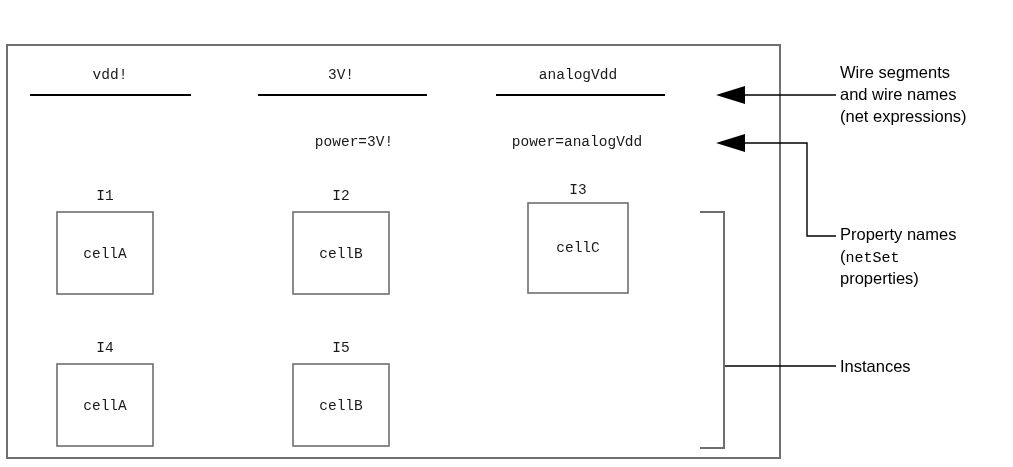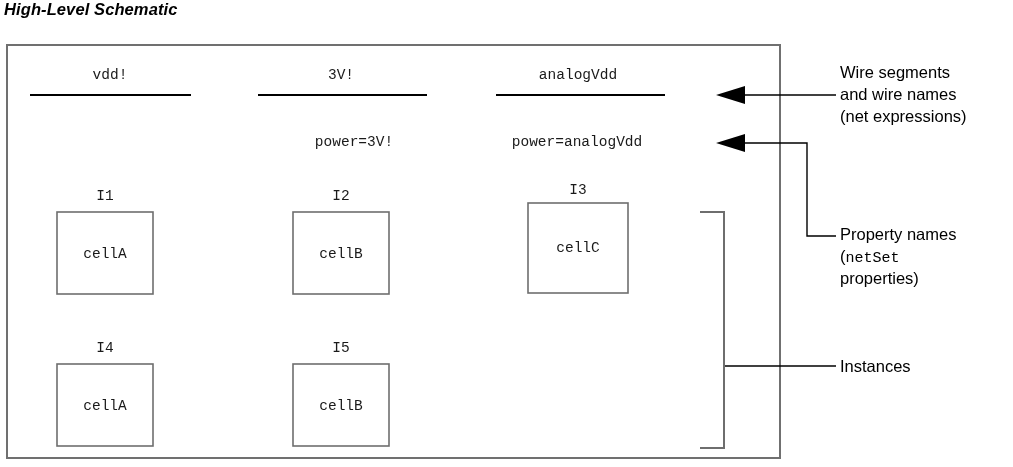--- a/index.html
+++ b/index.html
@@ -82,21 +82,20 @@
   }
   .arrow-head {
     fill: #000000;
   }
 </style>
 </head>
 <body>
 
 <div id="figure-root">
 
-  <div class="figure-title">High-Level Schematic</div>
 
   <svg class="diagram" viewBox="0 0 1013 467">
 
     <rect id="frame-rect" class="frame-rect" x="7" y="45" width="773" height="413"></rect>
 
     <g id="wires-group">
         <text x="110" y="79" text-anchor="middle" class="mono">vdd!</text>
         <line x1="30" y1="95" x2="191" y2="95" class="wire-line"></line>
         <text x="341" y="79" text-anchor="middle" class="mono">3V!</text>
         <line x1="258" y1="95" x2="427" y2="95" class="wire-line"></line>

